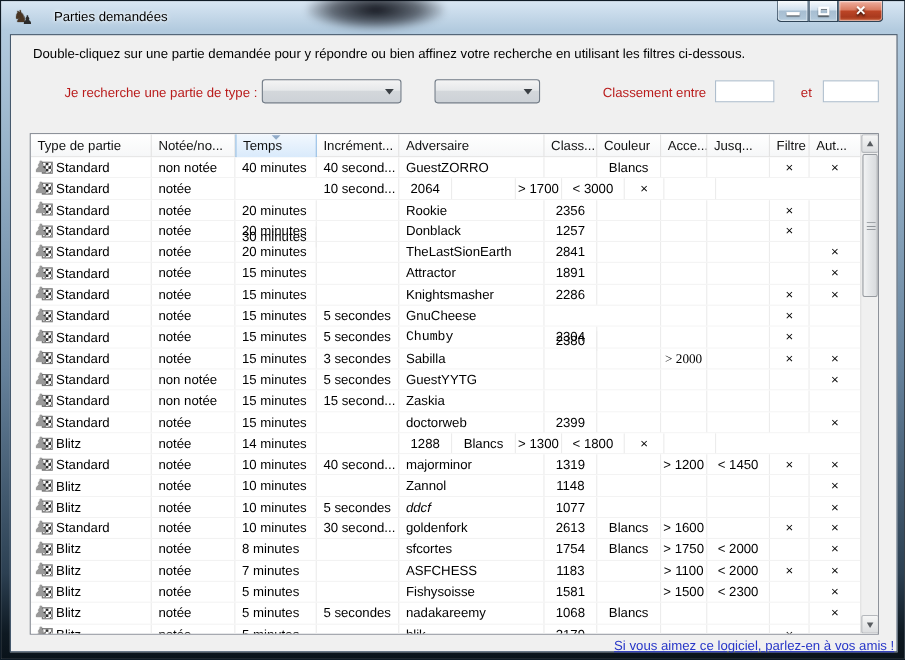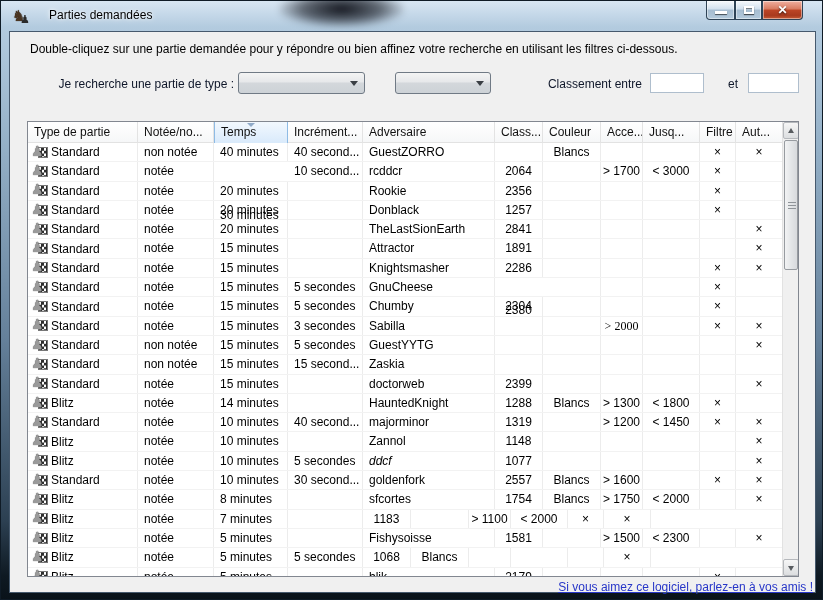--- a/index.html
+++ b/index.html
@@ -31,21 +31,21 @@
   .winbtn.close { width:41px; border-radius:0 0 4px 0;
     background:linear-gradient(180deg,#f0b0a0 0%,#d87a60 45%,#bc4526 50%,#a93a1e 80%,#c65b36 100%); }
   .glyph-min { position:absolute; left:8px; bottom:5px; width:12px; height:3px; background:#fff; box-shadow:0 1px 1px rgba(0,0,0,.6); }
   .glyph-max { position:absolute; left:8px; top:5px; width:10px; height:8px; border:2px solid #fff; box-shadow:0 1px 1px rgba(0,0,0,.6), inset 0 1px 1px rgba(0,0,0,.5); }
   .glyph-close { position:absolute; width:100%; top:2px; text-align:center; color:#fff; font-weight:bold; font-size:12px; text-shadow:0 1px 2px rgba(0,0,0,.7); }
 
   .client { position:absolute; left:8px; top:30px; width:807px; height:562px; background:#f0f0f0; border:1px solid #46596d; }
   
 
   .instruction { position:absolute; left:20px; top:10px; color:#000; }
-  .form-label { position:absolute; color:#0f172a; }
+  .form-label { position:absolute; color:#b91c1c; }
   .lbl-type { left:22px; top:45px; width:202px; text-align:right; }
   .lbl-classement { left:530px; top:45px; width:102px; text-align:right; }
   .lbl-et { left:718px; top:45px; }
 
   .combo { position:absolute; height:22px; border:1px solid #707a85; border-radius:3px;
     background:linear-gradient(180deg,#f4f4f4,#e6e8ea 45%,#d3d7db 50%,#cdd2d7); }
   .combo-1 { left:228px; top:40px; width:127px; }
   .combo-2 { left:385px; top:40px; width:96px; }
   .combo .arrow { position:absolute; right:6px; top:8px; width:0; height:0;
     border-left:4px solid transparent; border-right:4px solid transparent; border-top:5px solid #3a3f44; }
@@ -172,21 +172,20 @@
             <div class="cell c-type" style="width: 110px;">
               <span class="pawn-icon">
                 <span class="board"></span>
                 <span class="pawn-glyph">♟</span>
               </span>
               <span>Standard</span>
             </div>
             <div class="cell " style="width: 76px;">notée</div>
             <div class="cell " style="width: 74px; margin-top: 44px;">30 minutes</div>
             <div class="cell " style="width: 75px;">10 second...</div>
-            <div class="cell " style="width: 132px;">rcddcr</div>
             <div class="cell c-center" style="width: 48px;">2064</div>
             <div class="cell c-center" style="width: 58px;"></div>
             <div class="cell c-center" style="width: 42px;">&gt; 1700</div>
             <div class="cell c-center" style="width: 57px;">&lt; 3000</div>
             <div class="cell c-center" style="width: 36px;">×</div>
             <div class="cell c-center" style="width: 47px;"></div>
           </div>
           <div class="trow">
             <div class="cell c-type" style="width: 110px;">
               <span class="pawn-icon">
@@ -305,21 +304,21 @@
             <div class="cell c-type" style="width: 110px;">
               <span class="pawn-icon">
                 <span class="board"></span>
                 <span class="pawn-glyph">♟</span>
               </span>
               <span>Standard</span>
             </div>
             <div class="cell " style="width: 76px;">notée</div>
             <div class="cell " style="width: 74px;">15 minutes</div>
             <div class="cell " style="width: 75px;">5 secondes</div>
-            <div class="cell " style="width: 132px;">Chumby</div>
+            <div class="cell " style="width: 132px; font-family: Liberation Mono, monospace;">Chumby</div>
             <div class="cell c-center" style="width: 48px;">2304</div>
             <div class="cell c-center" style="width: 58px;"></div>
             <div class="cell c-center" style="width: 42px;"></div>
             <div class="cell c-center" style="width: 57px;"></div>
             <div class="cell c-center" style="width: 36px;">×</div>
             <div class="cell c-center" style="width: 47px;"></div>
           </div>
           <div class="trow">
             <div class="cell c-type" style="width: 110px;">
               <span class="pawn-icon">
@@ -400,21 +399,20 @@
             <div class="cell c-type" style="width: 110px;">
               <span class="pawn-icon">
                 <span class="board"></span>
                 <span class="pawn-glyph">♟</span>
               </span>
               <span>Blitz</span>
             </div>
             <div class="cell " style="width: 76px;">notée</div>
             <div class="cell " style="width: 74px;">14 minutes</div>
             <div class="cell " style="width: 75px;"></div>
-            <div class="cell " style="width: 132px;">HauntedKnight</div>
             <div class="cell c-center" style="width: 48px;">1288</div>
             <div class="cell c-center" style="width: 58px;">Blancs</div>
             <div class="cell c-center" style="width: 42px;">&gt; 1300</div>
             <div class="cell c-center" style="width: 57px;">&lt; 1800</div>
             <div class="cell c-center" style="width: 36px;">×</div>
             <div class="cell c-center" style="width: 47px;"></div>
           </div>
           <div class="trow">
             <div class="cell c-type" style="width: 110px;">
               <span class="pawn-icon">
@@ -477,21 +475,21 @@
               <span class="pawn-icon">
                 <span class="board"></span>
                 <span class="pawn-glyph">♟</span>
               </span>
               <span>Standard</span>
             </div>
             <div class="cell " style="width: 76px;">notée</div>
             <div class="cell " style="width: 74px;">10 minutes</div>
             <div class="cell " style="width: 75px;">30 second...</div>
             <div class="cell " style="width: 132px;">goldenfork</div>
-            <div class="cell c-center" style="width: 48px;">2557</div>
+            <div class="cell c-center" style="width: 48px;">2613</div>
             <div class="cell c-center" style="width: 58px;">Blancs</div>
             <div class="cell c-center" style="width: 42px;">&gt; 1600</div>
             <div class="cell c-center" style="width: 57px;"></div>
             <div class="cell c-center" style="width: 36px;">×</div>
             <div class="cell c-center" style="width: 47px;">×</div>
           </div>
           <div class="trow">
             <div class="cell c-type" style="width: 110px;">
               <span class="pawn-icon">
                 <span class="board"></span>
@@ -514,20 +512,21 @@
             <div class="cell c-type" style="width: 110px;">
               <span class="pawn-icon">
                 <span class="board"></span>
                 <span class="pawn-glyph">♟</span>
               </span>
               <span>Blitz</span>
             </div>
             <div class="cell " style="width: 76px;">notée</div>
             <div class="cell " style="width: 74px;">7 minutes</div>
             <div class="cell " style="width: 75px;"></div>
+            <div class="cell " style="width: 132px;">ASFCHESS</div>
             <div class="cell c-center" style="width: 48px;">1183</div>
             <div class="cell c-center" style="width: 58px;"></div>
             <div class="cell c-center" style="width: 42px;">&gt; 1100</div>
             <div class="cell c-center" style="width: 57px;">&lt; 2000</div>
             <div class="cell c-center" style="width: 36px;">×</div>
             <div class="cell c-center" style="width: 47px;">×</div>
           </div>
           <div class="trow">
             <div class="cell c-type" style="width: 110px;">
               <span class="pawn-icon">
@@ -551,20 +550,21 @@
             <div class="cell c-type" style="width: 110px;">
               <span class="pawn-icon">
                 <span class="board"></span>
                 <span class="pawn-glyph">♟</span>
               </span>
               <span>Blitz</span>
             </div>
             <div class="cell " style="width: 76px;">notée</div>
             <div class="cell " style="width: 74px;">5 minutes</div>
             <div class="cell " style="width: 75px;">5 secondes</div>
+            <div class="cell " style="width: 132px;">nadakareemy</div>
             <div class="cell c-center" style="width: 48px;">1068</div>
             <div class="cell c-center" style="width: 58px;">Blancs</div>
             <div class="cell c-center" style="width: 42px;"></div>
             <div class="cell c-center" style="width: 57px;"></div>
             <div class="cell c-center" style="width: 36px;"></div>
             <div class="cell c-center" style="width: 47px;">×</div>
           </div>
           <div class="trow">
             <div class="cell c-type" style="width: 110px;">
               <span class="pawn-icon">

